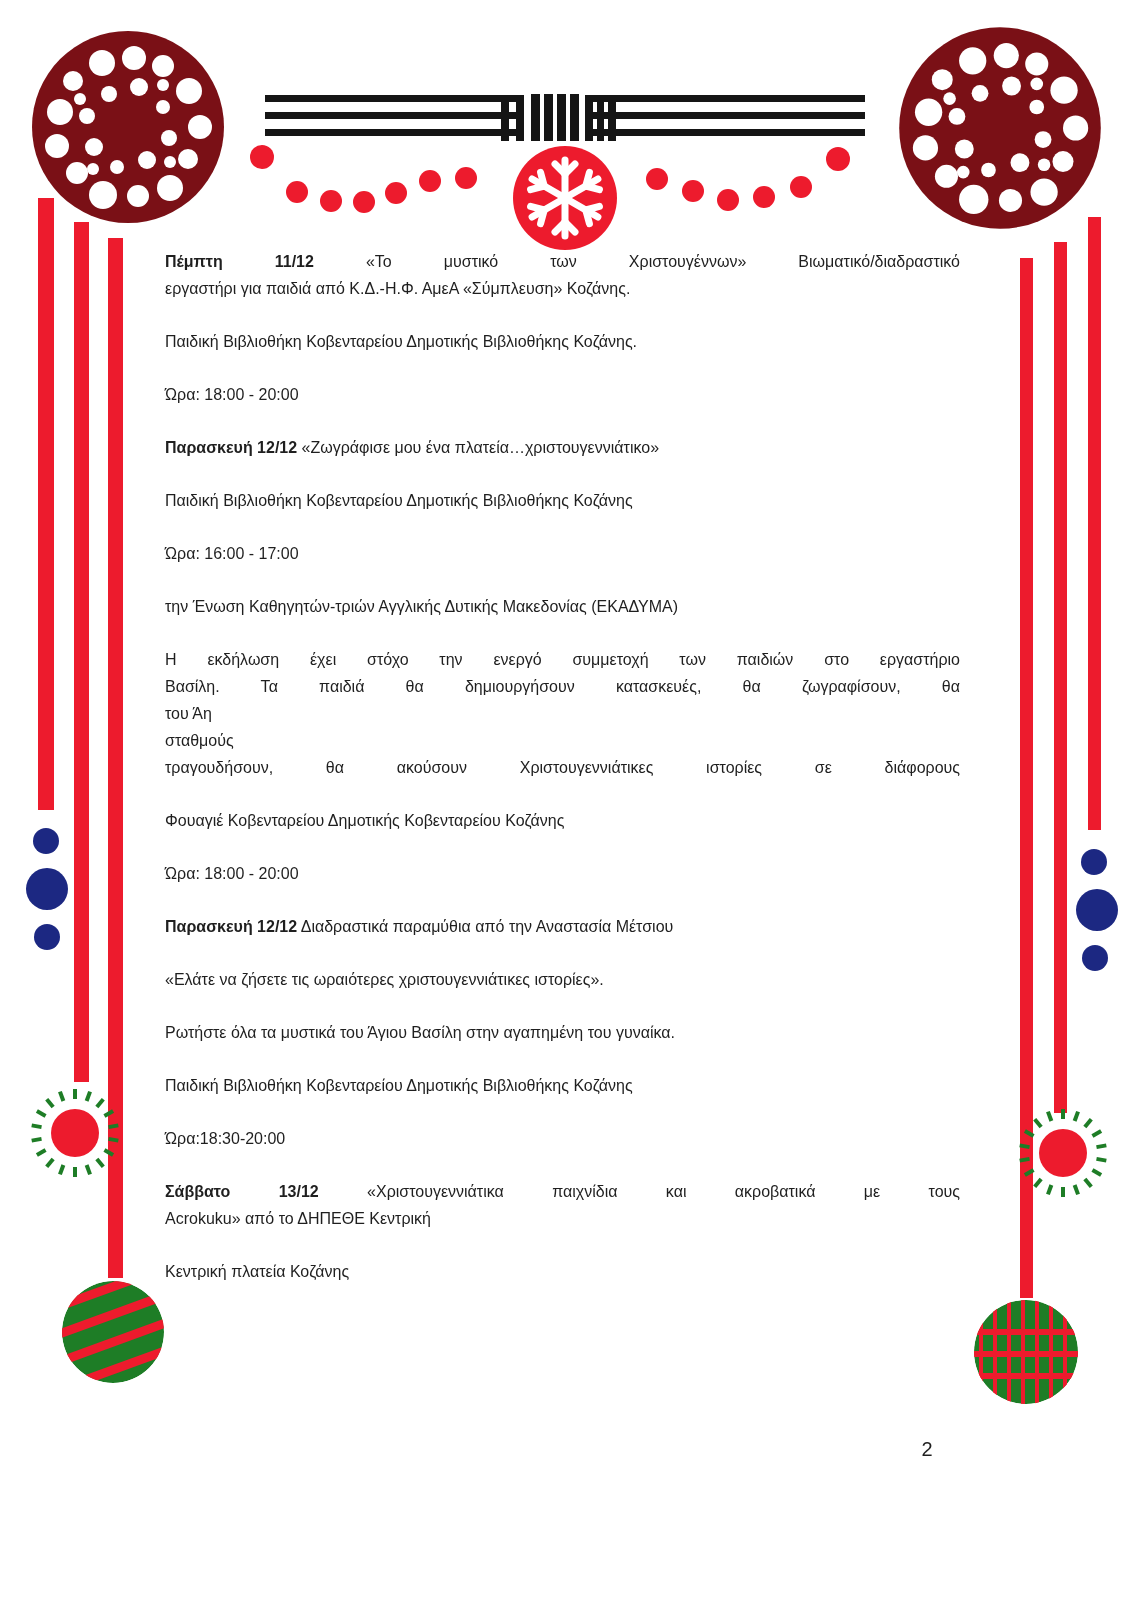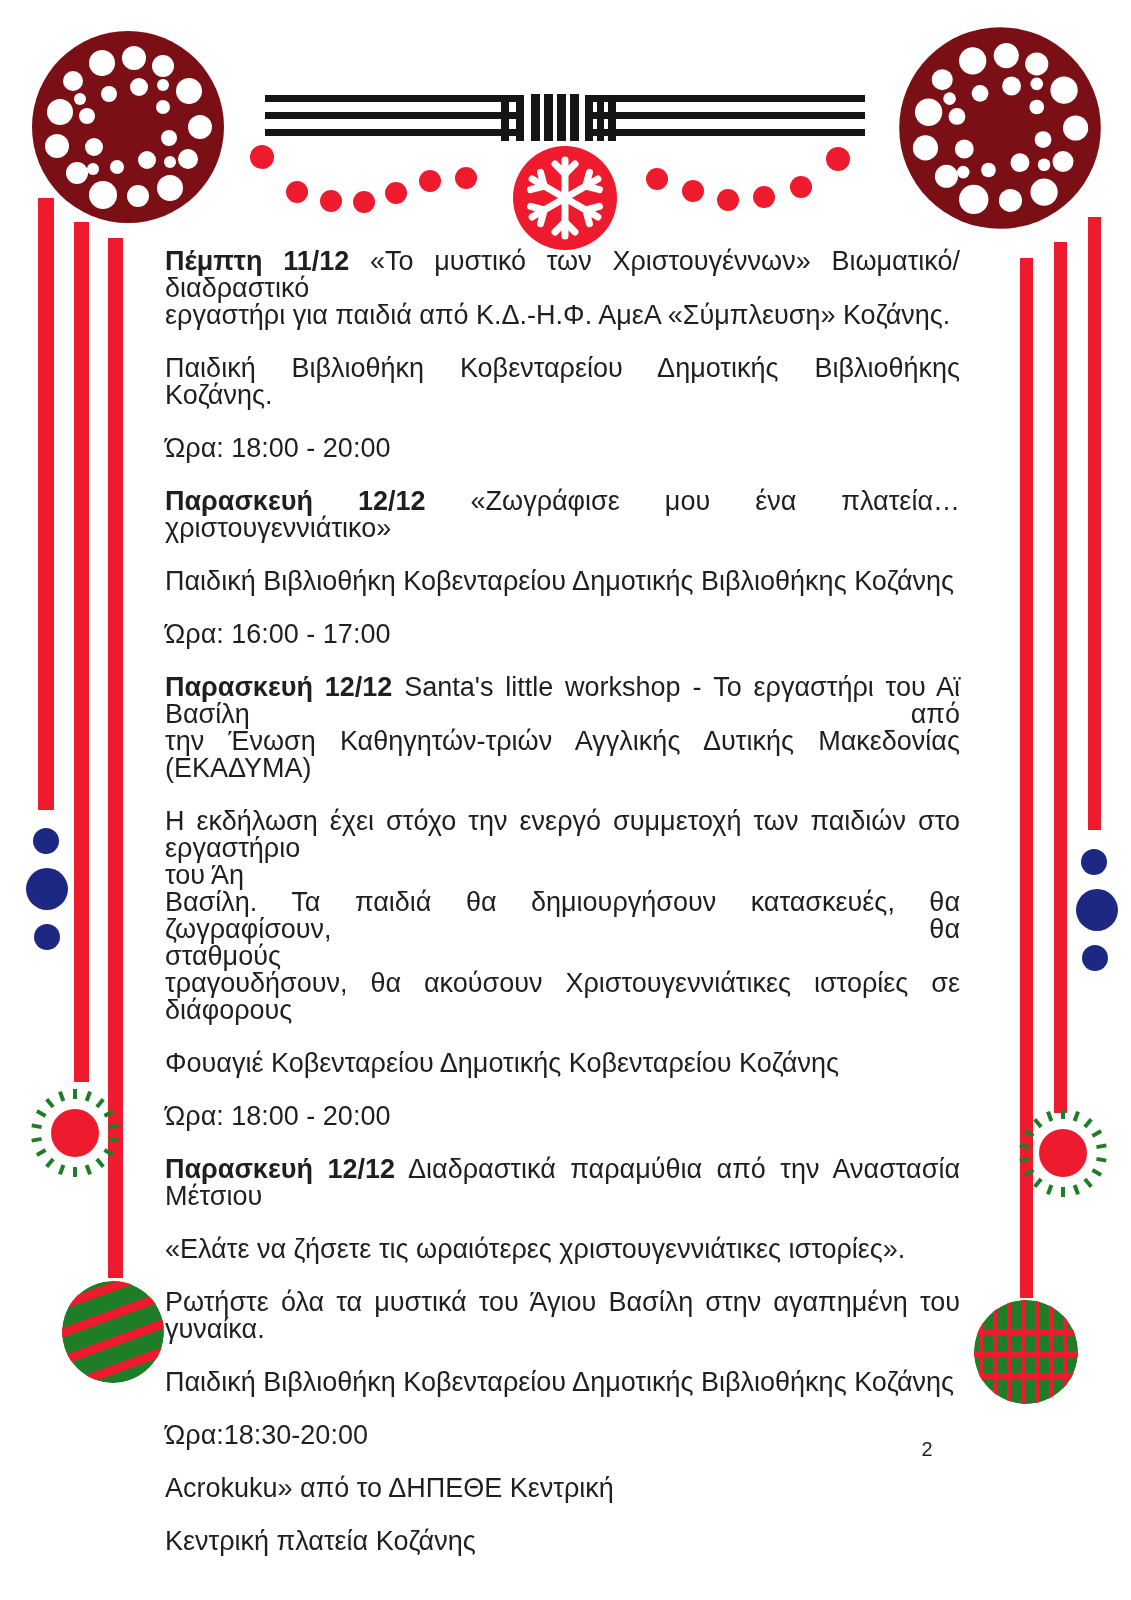--- a/index.html
+++ b/index.html
@@ -3,21 +3,21 @@
 <meta charset="utf-8">
 <style>
   html,body{margin:0;padding:0;}
   body{
     width:1131px;height:1600px;position:relative;background:#ffffff;overflow:hidden;
     font-family:"Liberation Sans","DejaVu Sans",sans-serif;
   }
   .decor{position:absolute;left:0;top:0;pointer-events:none;}
   .text-col{
     position:absolute;left:165px;top:248px;width:795px;
-    color:#1f1f1f;font-size:27px;line-height:27px;
+    color:#1f1f1f;font-size:16px;line-height:27px;
   }
   .block{margin:0 0 26px 0;}
   .line{margin:0;text-align:justify;}
   .line.fill{text-align-last:justify;}
   .line b{font-weight:bold;}
   .page-num{
     position:absolute;left:905px;top:1438px;width:44px;text-align:center;
     color:#1f1f1f;font-size:20px;
   }
 </style>
@@ -213,27 +213,26 @@
   <div class="block">
     <p class="line"><b>Παρασκευή 12/12</b><span> «Ζωγράφισε μου ένα πλατεία…χριστουγεννιάτικο»</span></p>
   </div>
   <div class="block">
     <p class="line"><span>Παιδική Βιβλιοθήκη Κοβενταρείου Δημοτικής Βιβλιοθήκης Κοζάνης</span></p>
   </div>
   <div class="block">
     <p class="line"><span>Ώρα: 16:00 - 17:00</span></p>
   </div>
   <div class="block">
-    <p class="line fill"><b>Παρασκευή 12/12</b><span>  Santa's little workshop - Το εργαστήρι του Αϊ Βασίλη από</span></p>
     <p class="line"><span>την Ένωση Καθηγητών-τριών Αγγλικής Δυτικής Μακεδονίας (ΕΚΑΔΥΜΑ)</span></p>
   </div>
   <div class="block">
     <p class="line fill"><span>Η εκδήλωση έχει στόχο την ενεργό συμμετοχή των παιδιών στο εργαστήριο</span></p>
+    <p class="line fill"><span>Βασίλη. Τα παιδιά θα δημιουργήσουν κατασκευές, θα ζωγραφίσουν, θα</span></p>
     <p class="line"><span>του Άη</span></p>
-    <p class="line fill"><span>Βασίλη. Τα παιδιά θα δημιουργήσουν κατασκευές, θα ζωγραφίσουν, θα</span></p>
     <p class="line"><span>σταθμούς</span></p>
     <p class="line fill"><span>τραγουδήσουν, θα ακούσουν Χριστουγεννιάτικες ιστορίες σε διάφορους</span></p>
   </div>
   <div class="block">
     <p class="line"><span>Φουαγιέ Κοβενταρείου Δημοτικής Κοβενταρείου Κοζάνης</span></p>
   </div>
   <div class="block">
     <p class="line"><span>Ώρα: 18:00 - 20:00</span></p>
   </div>
   <div class="block">
@@ -245,20 +244,21 @@
   <div class="block">
     <p class="line"><span>Ρωτήστε όλα τα μυστικά του Άγιου Βασίλη στην αγαπημένη του γυναίκα.</span></p>
   </div>
   <div class="block">
     <p class="line"><span>Παιδική Βιβλιοθήκη Κοβενταρείου Δημοτικής Βιβλιοθήκης Κοζάνης</span></p>
   </div>
   <div class="block">
     <p class="line"><span>Ώρα:18:30-20:00</span></p>
   </div>
   <div class="block">
+    <p class="line fill"><b>Σάββατο 13/12</b><span> «Χριστουγεννιάτικα παιχνίδια και ακροβατικά με τους</span></p>
     <p class="line"><span>Acrokuku» από το ΔΗΠΕΘΕ Κεντρική</span></p>
   </div>
   <div class="block">
     <p class="line"><span>Κεντρική πλατεία Κοζάνης</span></p>
   </div>
 </div>
 
 <div class="page-num">2</div>
 
 </body></html>

